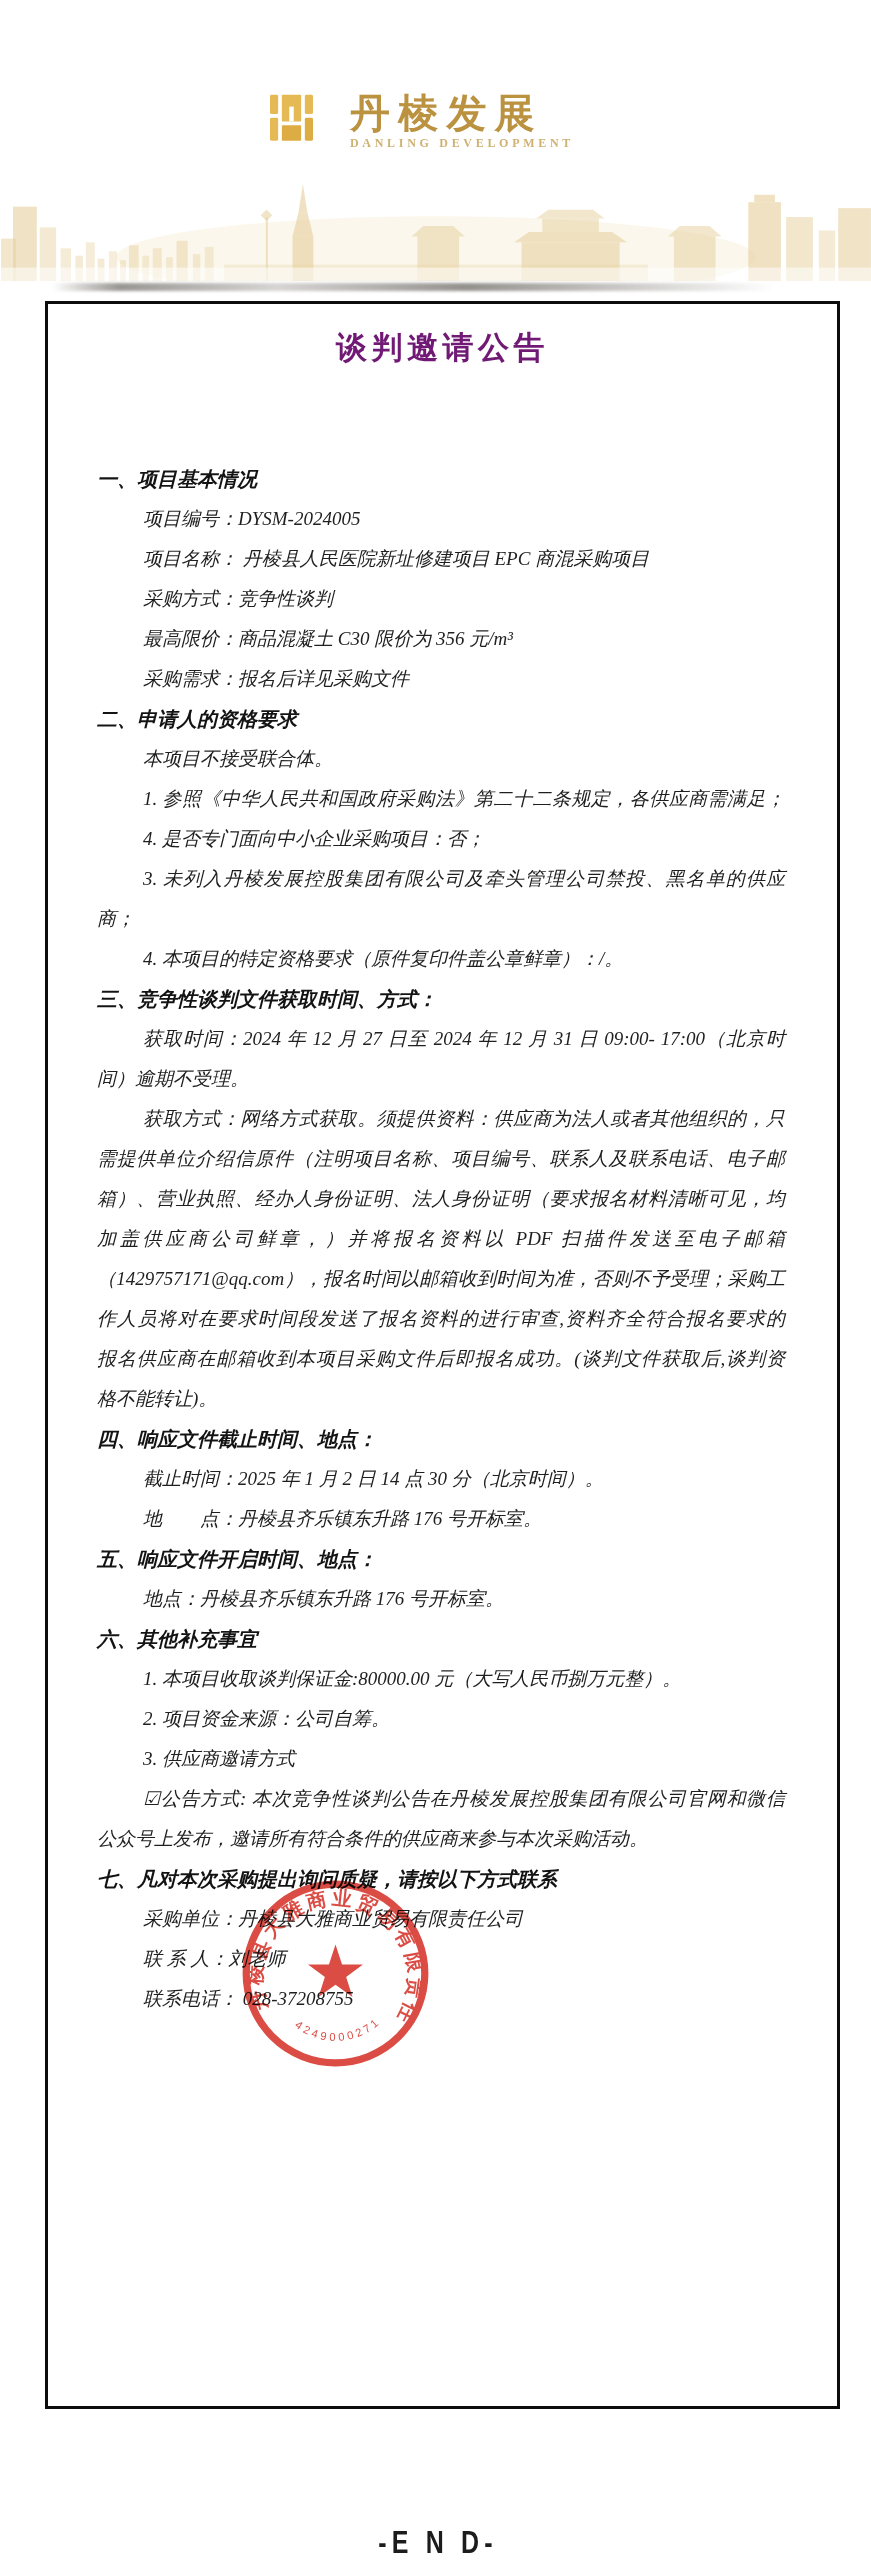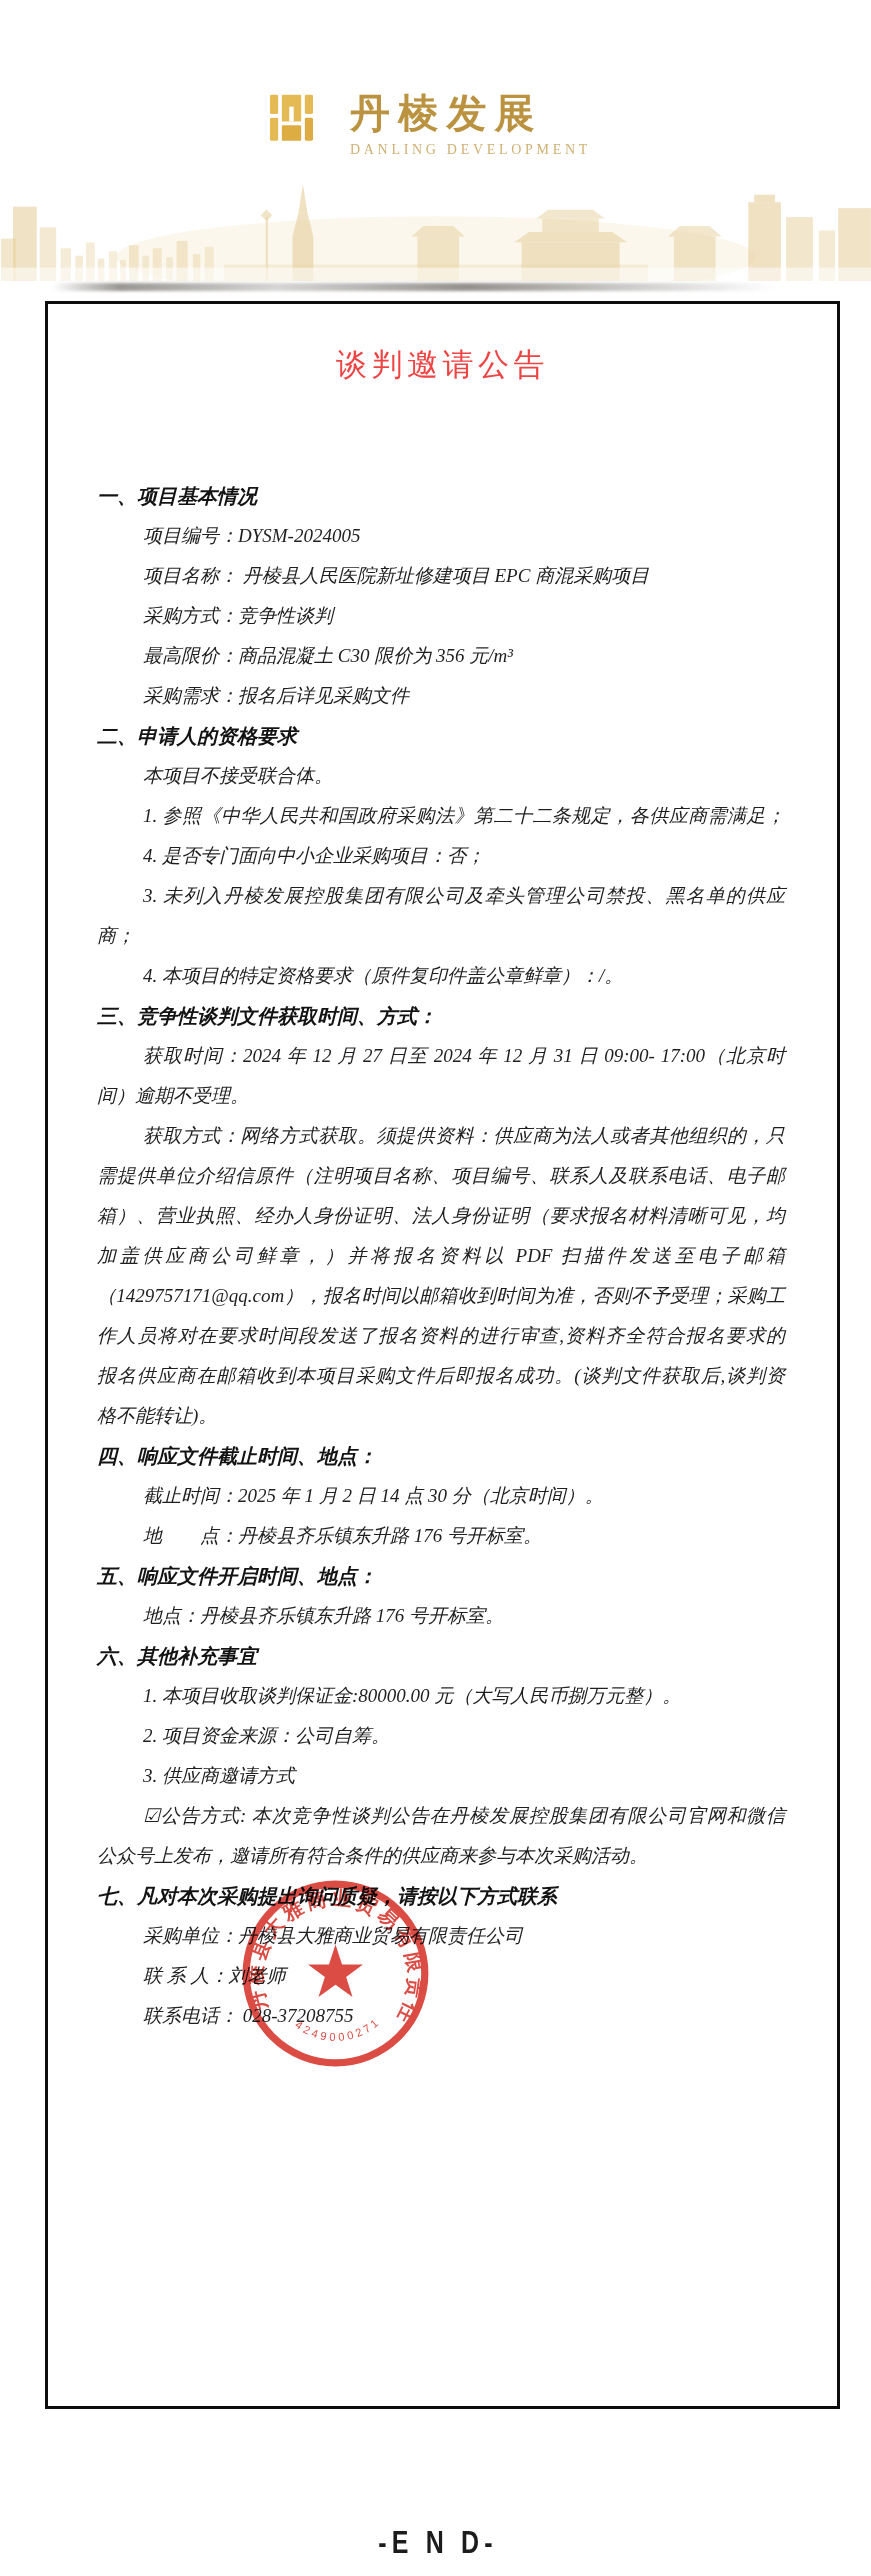--- a/index.html
+++ b/index.html
@@ -17,22 +17,21 @@
     display:flex;align-items:flex-start;
   }
   .brand-icon{width:43px;height:48px;margin-top:3px;}
   .brand-text{margin-left:37px;}
   .brand-cn{
     font-size:40px;line-height:46px;font-weight:700;
     letter-spacing:8.2px;color:#bb9240;
     font-family:"DejaVu Serif","Liberation Serif",serif;
   }
   .brand-en{
-    margin-top:6px;
-    font-size:14px;line-height:15px;font-weight:400;
+    font-size:12px;line-height:15px;font-weight:700;
     letter-spacing:3.7px;color:#cfb172;
     font-family:"Liberation Serif","DejaVu Serif",serif;
   }
   .skyline{position:absolute;left:0;top:168px;width:872px;height:113px;}
   .header-shadow{
     position:absolute;left:52px;top:283px;width:753px;height:8.2px;
     background:linear-gradient(90deg,
       rgba(70,65,58,0) 0%,
       rgba(70,65,58,.55) 9%,
       rgba(70,65,58,.22) 30%,
@@ -44,25 +43,25 @@
   }
   
   .doc-frame{
     position:absolute;left:45px;top:301px;
     width:795px;height:2108px;
     box-sizing:border-box;
     border:3.7px solid #0d0d0d;
     background:#ffffff;
   }
   .doc-title{
-    margin-top:41px;
+    margin-top:24px;
     text-align:center;
     font-family:"Liberation Sans","DejaVu Sans",sans-serif;
-    font-weight:400;font-size:31px;line-height:39px;
-    letter-spacing:4.5px;color:#ef4444;
+    font-weight:700;font-size:31px;line-height:39px;
+    letter-spacing:4.5px;color:#701a75;
   }
   .doc-body{
     margin-top:92px;
     padding:0 52px 0 49px;
     font-size:19px;line-height:40px;font-style:italic;
   }
   .line{white-space:normal;}
   .line.h{
     font-family:"Liberation Sans","DejaVu Sans",sans-serif;
     font-weight:700;font-size:20px;color:#131313;

